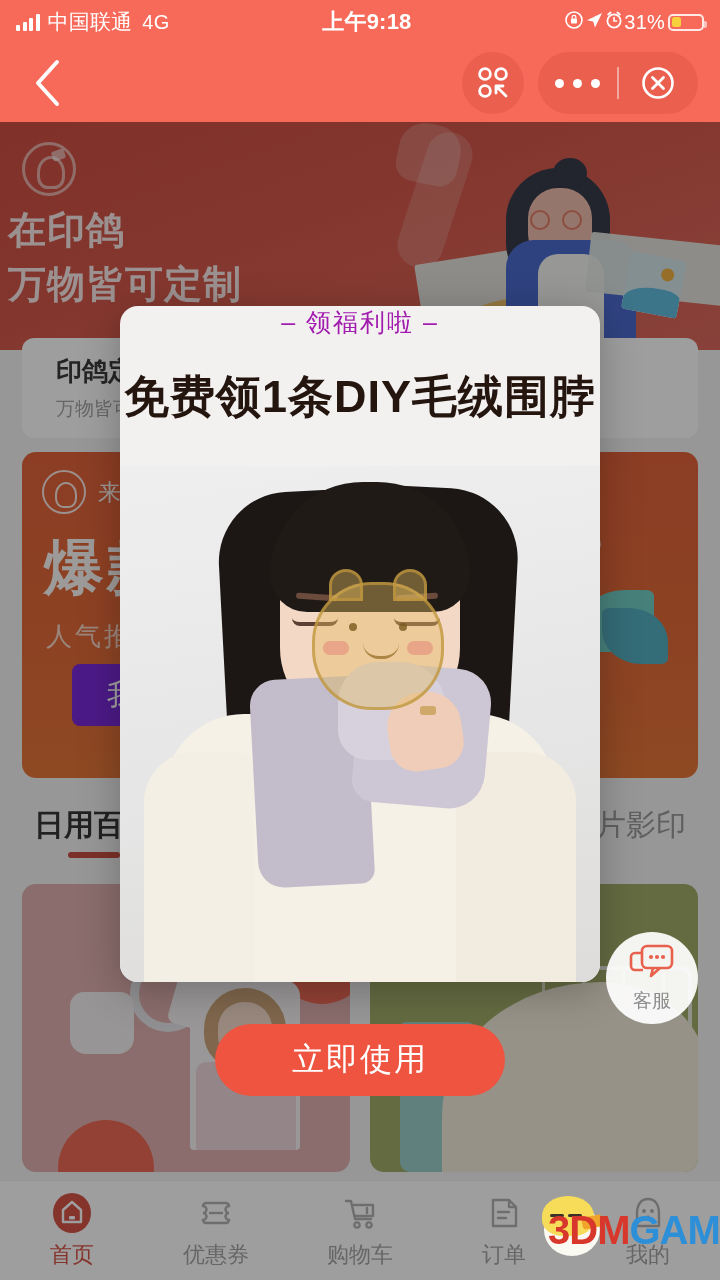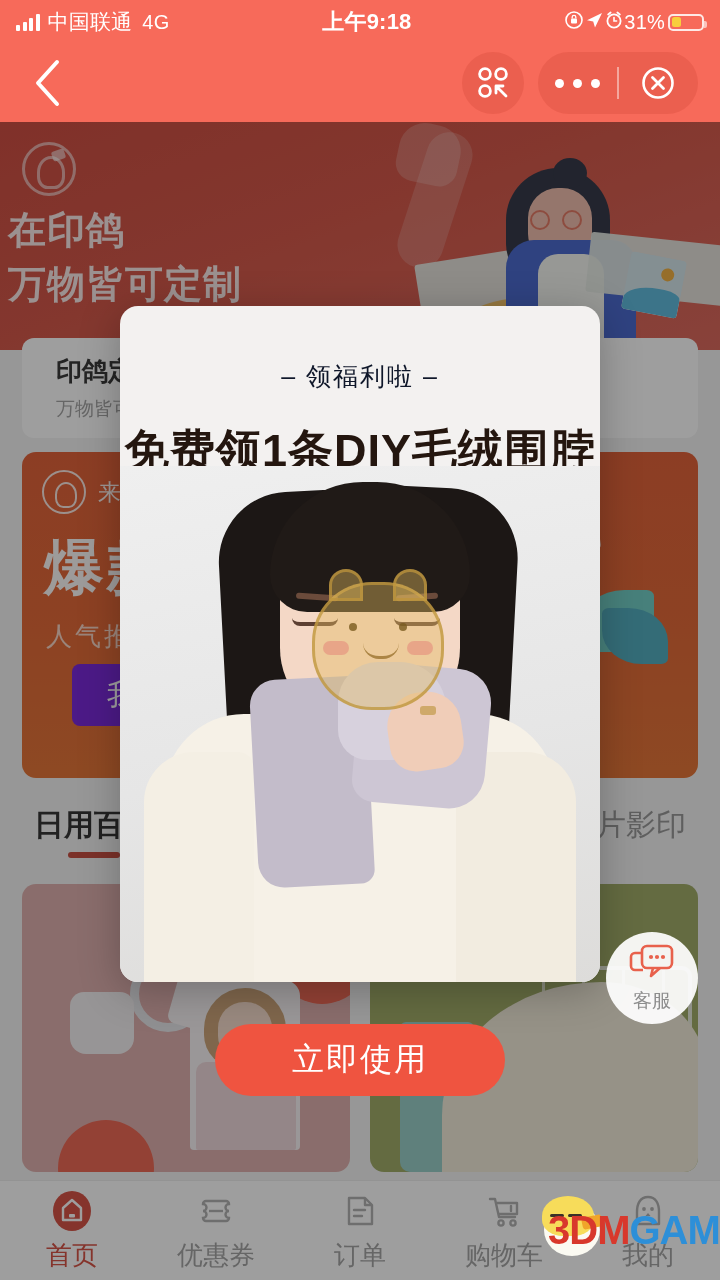--- a/index.html
+++ b/index.html
@@ -330,36 +330,36 @@
   
   .tabbar{
     position:absolute; left:0; right:0; bottom:0; height:100px;
     background:#fff; display:flex; align-items:center;
     border-top:1px solid #ececec;
   }
   .tab{
     flex:1; display:flex; flex-direction:column; align-items:center;
     justify-content:center; gap:7px;
   }
-  .tab .tl{ font-size:26px; color:#9a9a9a; }
+  .tab .tl{ font-size:22px; color:#9a9a9a; }
   .tab.active .tl{ color:#d23f30; }
   .tab .ti{ height:42px; display:flex; align-items:flex-end;}
 
   
   .dim{ position:absolute; inset:0; background:rgba(40,40,40,.45); }
 
   
   .modal{
     position:absolute; left:120px; top:306px; width:480px; height:676px;
     background:#f3f1f0; border-radius:18px; overflow:hidden;
     box-shadow:0 8px 40px rgba(0,0,0,.25);
   }
   .modal-sub{
-    text-align:center; color:#0f172a; font-size:25px;
-    letter-spacing:2px; padding-top:54px;
+    text-align:center; color:#a21caf; font-size:25px;
+    letter-spacing:2px; 
   }
   .modal-title{
     text-align:center; color:#24160f; font-size:45px; font-weight:700;
     letter-spacing:1px; padding-top:28px;
   }
   .modal-photo{
     position:absolute; left:0; right:0; top:160px; bottom:0;
     background:linear-gradient(170deg,#efefef 0%,#e6e6e6 55%,#dddcda 100%);
     overflow:hidden;
   }
@@ -607,39 +607,39 @@
         <svg width="40" height="40" viewBox="0 0 40 40">
           <path d="M10 10 h20 a3 3 0 0 1 3 3 a3.5 3.5 0 0 0 0 7 a3.5 3.5 0 0 0 0 7 a3 3 0 0 1 -3 3 h-20 a3 3 0 0 1 -3 -3 a3.5 3.5 0 0 0 0 -7 a3.5 3.5 0 0 0 0 -7 a3 3 0 0 1 3 -3 z" fill="none" stroke="#a8a8a8" stroke-width="2.4"></path>
           <line x1="13" y1="20" x2="27" y2="20" stroke="#a8a8a8" stroke-width="2.4"></line>
         </svg>
       </div>
       <div class="tl">优惠券</div>
     </div>
     <div class="tab">
       <div class="ti">
         <svg width="40" height="40" viewBox="0 0 40 40">
-          <path d="M9 7 h16 l7 7 v19 h-23 z" fill="none" stroke="#a8a8a8" stroke-width="2.4" stroke-linejoin="round"></path>
-          <path d="M25 7 v7 h7" fill="none" stroke="#a8a8a8" stroke-width="2.4" stroke-linejoin="round"></path>
-          <line x1="14" y1="19" x2="25" y2="19" stroke="#a8a8a8" stroke-width="2.4" stroke-linecap="round"></line>
-          <line x1="14" y1="25" x2="22" y2="25" stroke="#a8a8a8" stroke-width="2.4" stroke-linecap="round"></line>
-        </svg>
-      </div>
-      <div class="tl">订单</div>
-    </div>
-    <div class="tab">
-      <div class="ti">
-        <svg width="40" height="40" viewBox="0 0 40 40">
           <path d="M6 8 h5 l4 18 h16" fill="none" stroke="#a8a8a8" stroke-width="2.4" stroke-linecap="round" stroke-linejoin="round"></path>
           <path d="M13 12 h20 v11 h-18" fill="none" stroke="#a8a8a8" stroke-width="2.4" stroke-linejoin="round"></path>
           <line x1="27" y1="15" x2="27" y2="20" stroke="#a8a8a8" stroke-width="2.4" stroke-linecap="round"></line>
           <circle cx="17" cy="32" r="2.6" fill="none" stroke="#a8a8a8" stroke-width="2.4"></circle>
           <circle cx="29" cy="32" r="2.6" fill="none" stroke="#a8a8a8" stroke-width="2.4"></circle>
         </svg>
       </div>
       <div class="tl">购物车</div>
+    </div>
+    <div class="tab">
+      <div class="ti">
+        <svg width="40" height="40" viewBox="0 0 40 40">
+          <path d="M9 7 h16 l7 7 v19 h-23 z" fill="none" stroke="#a8a8a8" stroke-width="2.4" stroke-linejoin="round"></path>
+          <path d="M25 7 v7 h7" fill="none" stroke="#a8a8a8" stroke-width="2.4" stroke-linejoin="round"></path>
+          <line x1="14" y1="19" x2="25" y2="19" stroke="#a8a8a8" stroke-width="2.4" stroke-linecap="round"></line>
+          <line x1="14" y1="25" x2="22" y2="25" stroke="#a8a8a8" stroke-width="2.4" stroke-linecap="round"></line>
+        </svg>
+      </div>
+      <div class="tl">订单</div>
     </div>
     <div class="tab">
       <div class="ti">
         <svg width="40" height="40" viewBox="0 0 40 40">
           <path d="M20 6 C28 6 31 13 31 21 v12 h-22 v-12 C9 13 12 6 20 6 z" fill="none" stroke="#a8a8a8" stroke-width="2.4" stroke-linejoin="round"></path>
           <circle cx="16" cy="18" r="1.9" fill="#a8a8a8"></circle>
           <circle cx="24" cy="18" r="1.9" fill="#a8a8a8"></circle>
           <path d="M20 22 l2.5 3 h-5 z" fill="#a8a8a8"></path>
         </svg>
       </div>

